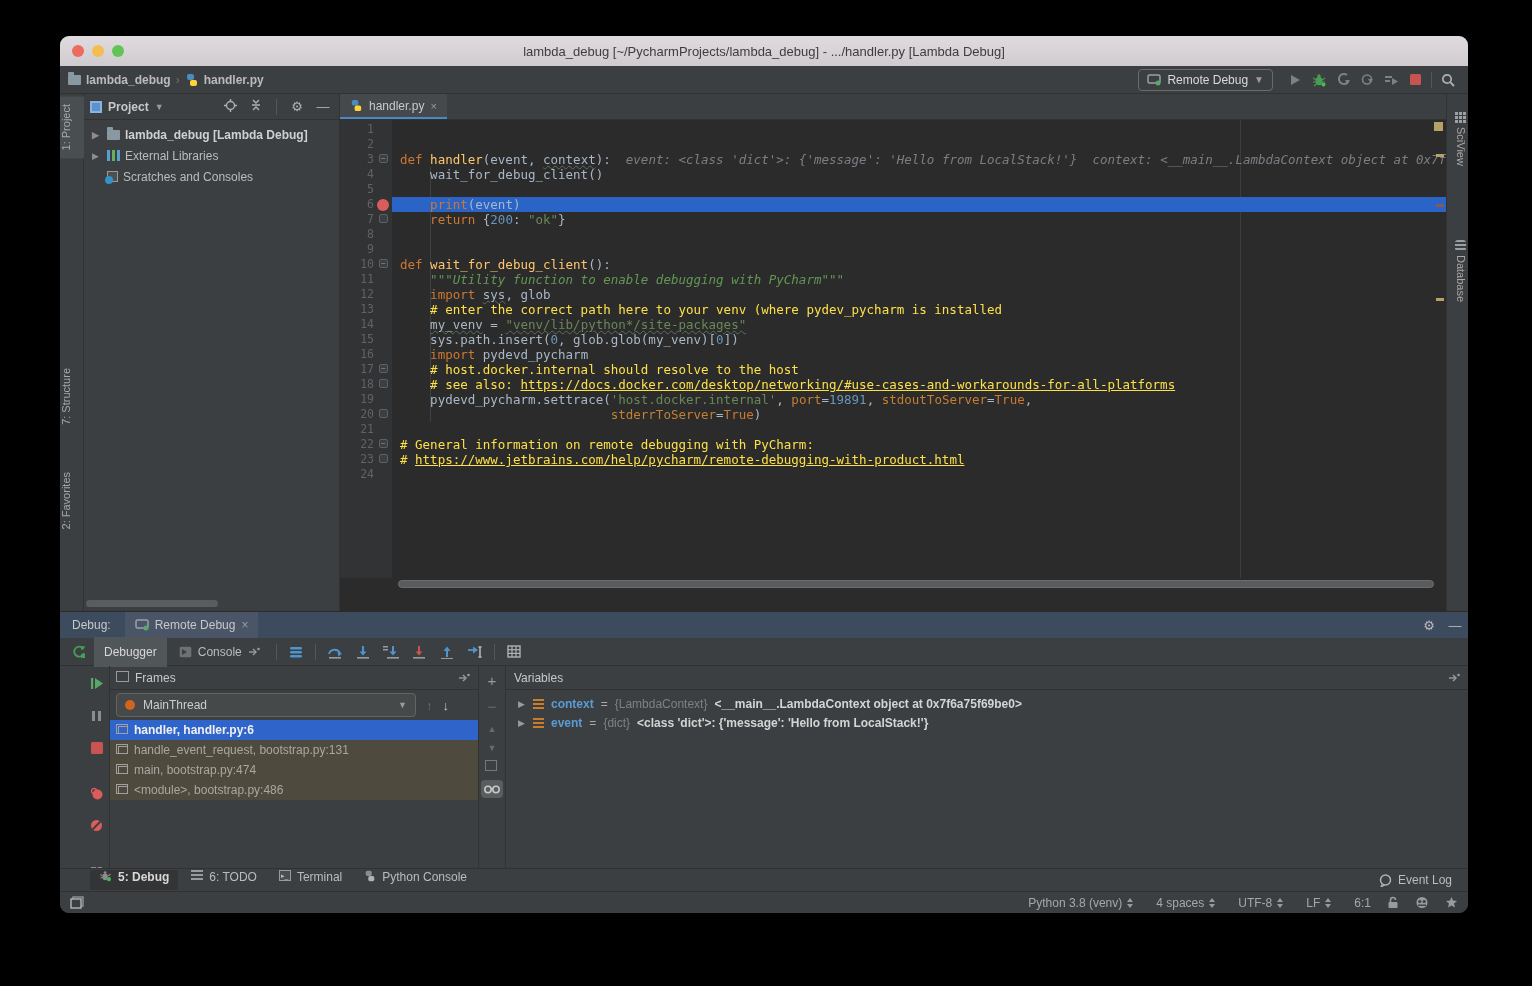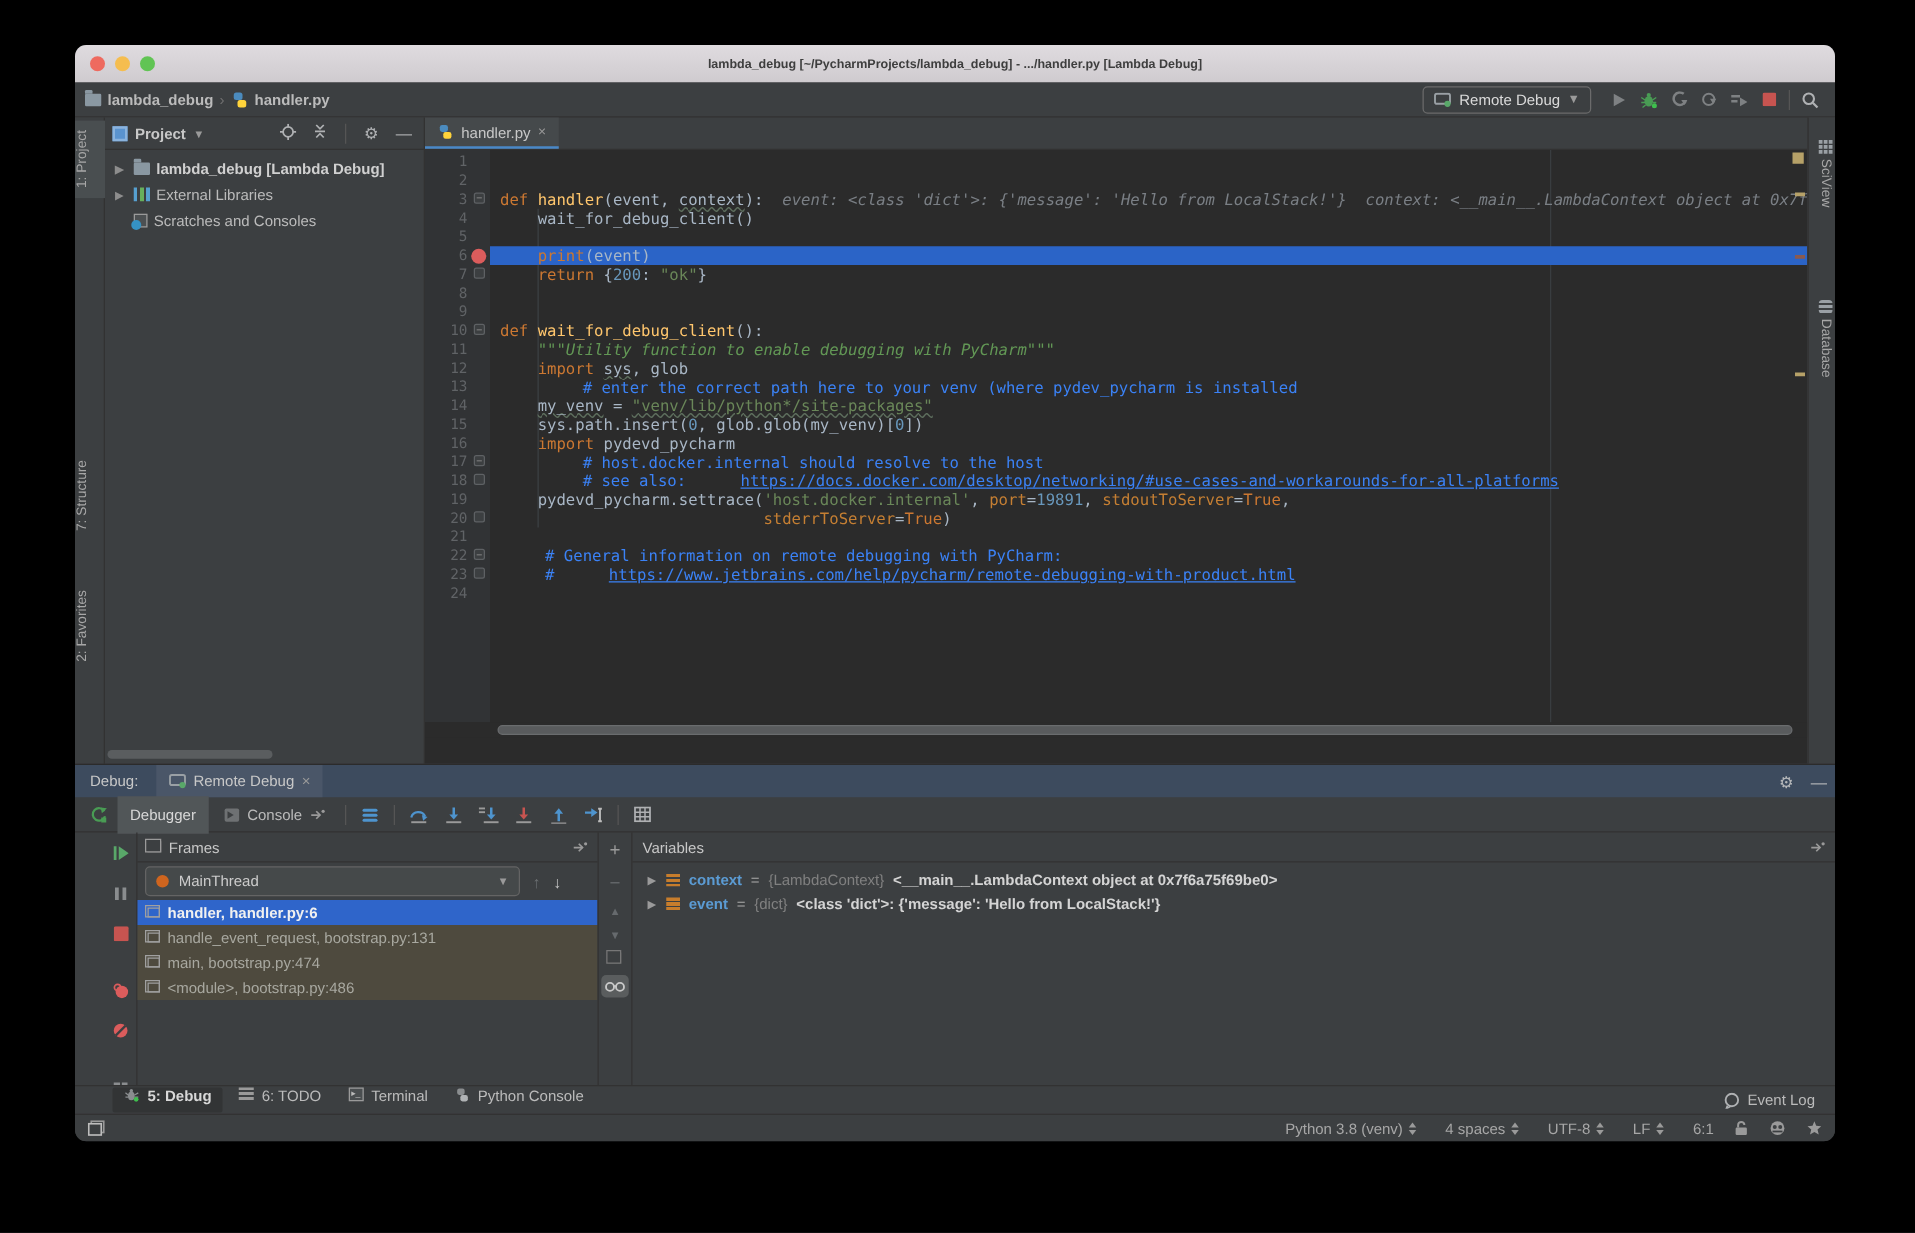--- a/index.html
+++ b/index.html
@@ -4,21 +4,21 @@
 <style>
   * { margin:0; padding:0; box-sizing:border-box; }
   html,body { width:1532px; height:986px; background:#000; font-family:"Liberation Sans",sans-serif; }
   .window { position:absolute; left:60px; top:36px; width:1408px; height:877px; background:#3c3f41; border-radius:9px; overflow:hidden; }
 
   
   .titlebar { position:absolute; left:0; top:0; right:0; height:30px; background:linear-gradient(#dfdbdf,#cfcbcf); display:flex; align-items:center; justify-content:center; }
   .traffic { position:absolute; left:12px; top:0; height:30px; display:flex; align-items:center; gap:8px; }
   .tl { width:12px; height:12px; border-radius:50%; }
   .tl.red{ background:#ee6a5f; } .tl.yel{ background:#f5bd4f; } .tl.grn{ background:#61c454; }
-  .wtitle { font-size:10px; font-weight:700; color:#3e3e3e; }
+  .wtitle { font-size:13px; font-weight:400; color:#3e3e3e; }
 
   
   .navbar { position:absolute; left:0; top:30px; right:0; height:28px; background:#3c3f41; border-bottom:1px solid #323232; display:flex; align-items:center; padding:0 8px; }
   .crumb { display:flex; align-items:center; gap:5px; color:#bbbbbb; font-size:12px; font-weight:700; }
   .crumb .sep { color:#6f6f6f; font-weight:400; }
   .navspacer { flex:1; }
   .runcfg { display:flex; align-items:center; gap:6px; border:1px solid #6b6b6b; border-radius:4px; height:22px; padding:0 8px; color:#dadada; font-size:12px; margin-right:10px; }
   .runcfg .arrow { color:#9a9a9a; font-size:10px; }
   .tbico { width:24px; height:22px; display:flex; align-items:center; justify-content:center; }
   .vline { width:1px; height:16px; background:#555; margin:0 4px; }
@@ -63,21 +63,21 @@
   .gut { width:52px; flex:none; position:relative; color:#606366; }
   .lnum { position:absolute; right:18px; font-size:11.5px; }
   .gmark { position:absolute; right:4px; top:2px; width:9px; height:9px; font-size:8px; line-height:8px; text-align:center; color:#8d8d8d; }
   .gmark.has { border:1px solid #5e6164; background:#3c3f41; border-radius:2px; }
   .bp { position:absolute; right:3px; top:1.5px; width:12px; height:12px; border-radius:50%; background:#db5c5c; }
   .eline.exec .bp { right:3px; }
   .lcode { flex:1; white-space:pre; padding-left:8px; color:#a9b7c6; }
   .eline.exec .lcode { background:#2b64c7; }
   .kw { color:#cc7832; } .fn { color:#ffc66d; } .pl { color:#a9b7c6; }
   .str { color:#6a8759; } .doc { color:#629755; font-style:italic; }
-  .com { color:#3b82f6;margin-left:36px; } .num { color:#6897bb; } .prm { color:#c57f33; }
+  .com { color:#fde047; } .num { color:#6897bb; } .prm { color:#c57f33; }
   .hint { color:#7a7f85; font-style:italic; }
   .lnk { text-decoration:underline; }
   .ty { text-decoration:underline; text-decoration-style:wavy; text-decoration-color:#5d6e5d; text-decoration-thickness:1px; }
   .estripe { position:absolute; right:2px; top:26px; width:9px; height:458px; }
   .esq { position:absolute; right:1px; top:2px; width:9px; height:9px; background:#b6a168; }
   .emark { position:absolute; right:0; width:8px; height:3px; }
   .hscroll { position:absolute; left:0; right:0; top:484px; height:12px; background:#2b2b2b; display:flex; align-items:center; }
   .hthumb { height:8px; margin-left:58px; width:1036px; background:#595b5d; border-radius:5px; border:1px solid #6a6c6e; }
   .ecrumb { position:absolute; left:0; right:0; bottom:0; height:21px; background:#383b3d; border-top:1px solid #303233; color:#bbbbbb; font-size:12px; display:flex; align-items:center; padding-left:62px; }
 

